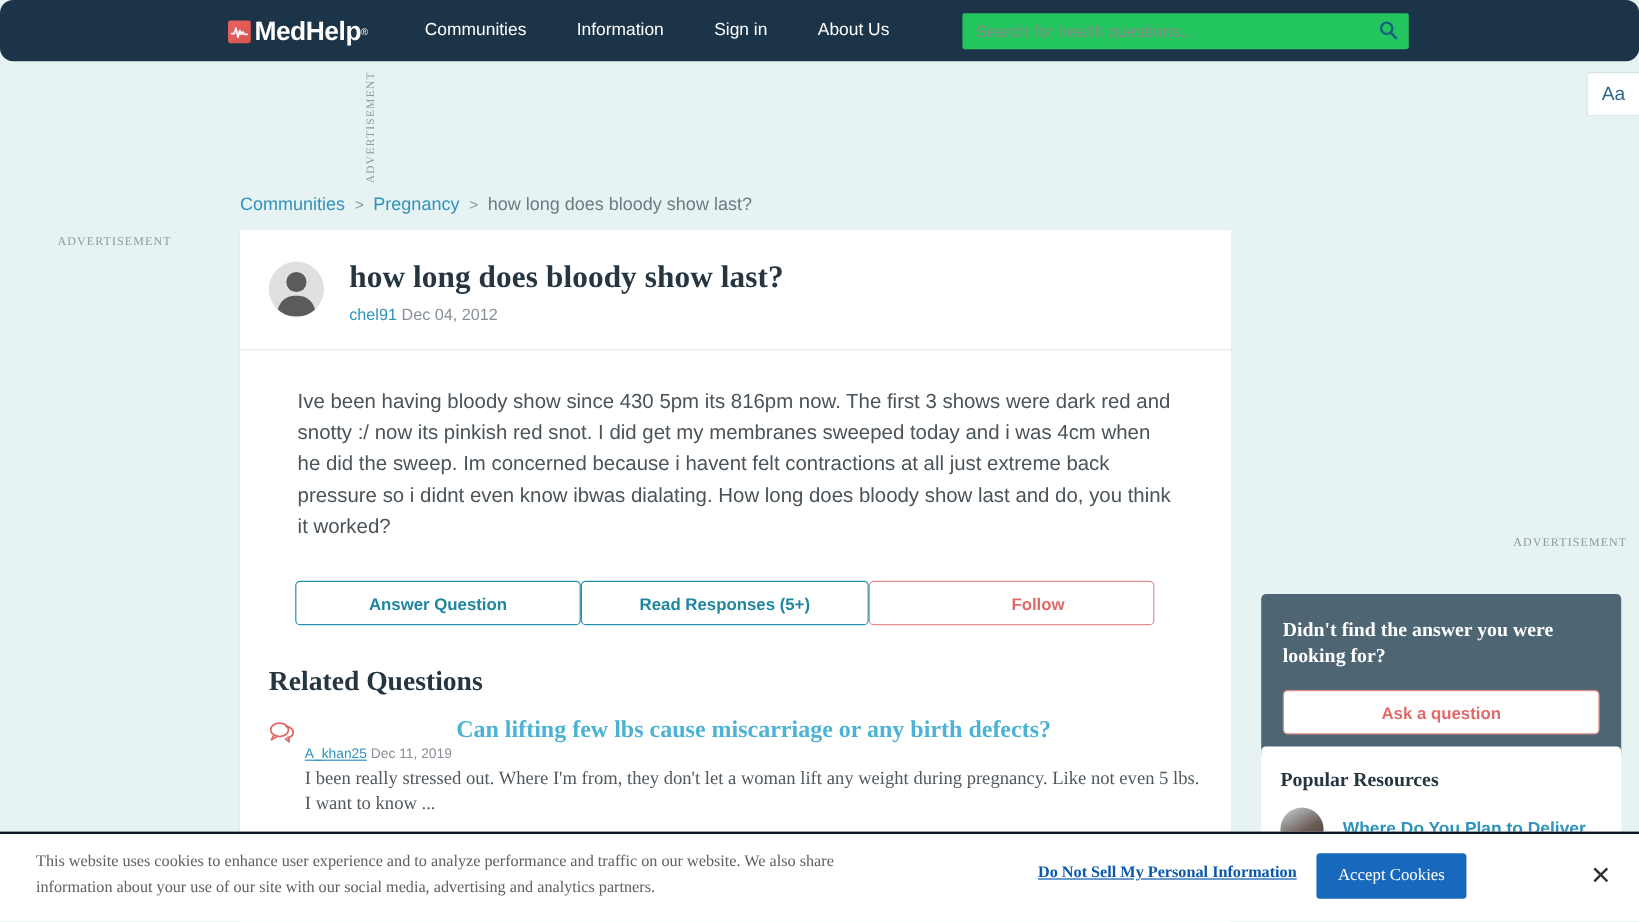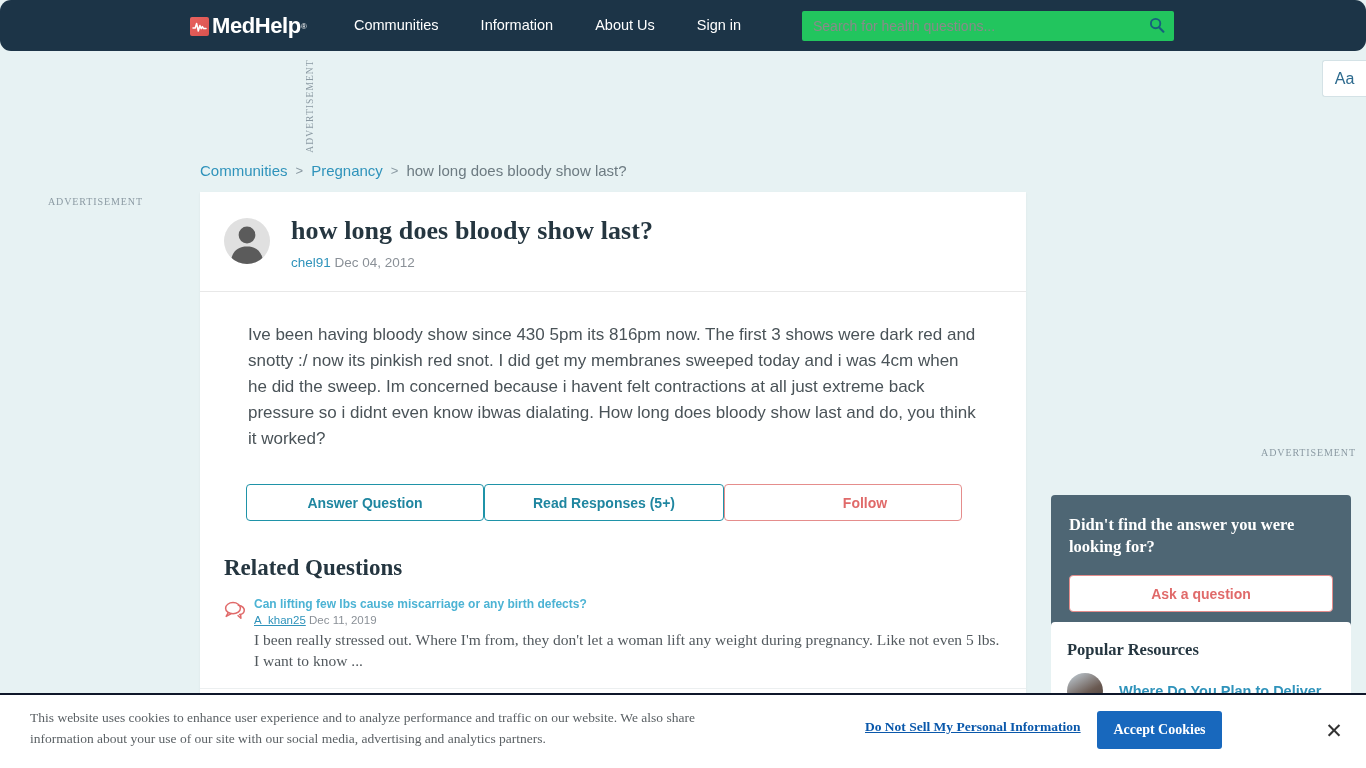--- a/index.html
+++ b/index.html
@@ -203,24 +203,25 @@
   }
   .rq {
     padding: 16px 24px 17px 24px;
     border-bottom: 1px solid #eceff0;
     display: flex;
   }
   .rq-icon { flex: 0 0 30px; padding-top: 4px; }
   .rq-icon svg { display: block; }
   .rq-main { flex: 1; }
   .rq-title {
-    font-size: 12px; font-weight: bold;
+    font-size: 20px; font-weight: bold;
     color: #4cb3d4; text-decoration: none; cursor: pointer;
     display: block; margin-bottom: 3px;
-    font-family: Liberation Sans, sans-serif;
+    font-family: Liberation Serif, serif;
+    text-align: center;
   }
   .rq-meta { font-size: 11.5px; color: #8a9097; margin-bottom: 4px; font-family: "Liberation Sans", sans-serif; }
   .rq-user { color: #2f93bb; text-decoration: underline; cursor: pointer; }
   .rq-snip {
     font-family: "Liberation Serif", serif;
     font-size: 15.5px; line-height: 20.5px; color: #52595e;
   }
 
   
   .ask-panel {
@@ -294,21 +295,21 @@
     font-size: 13.5px; font-weight: bold;
     color: #0a58ab; text-decoration: underline; cursor: pointer;
   }
   .cookie-accept {
     position: absolute; left: 1097px; top: 711px;
     width: 125px; height: 38px;
     background: #1868bd;
     border: none; border-radius: 3px;
     color: #ffffff;
     font-family: "Liberation Serif", serif;
-    font-size: 14px; font-weight: bold;
+    font-size: 14px; font-weight: normal;
     cursor: pointer;
   }
   .cookie-close {
     position: absolute; left: 1322px; top: 718px;
     width: 24px; height: 24px;
     background: transparent; border: none; cursor: pointer;
     color: #333; font-size: 21px; line-height: 21px;
     display: flex; align-items: center; justify-content: center;
   }
 </style>
@@ -324,22 +325,22 @@
           <polyline points="1,8 3.2,8 4.6,3.5 6.3,11 7.9,5.5 9.2,8.6 10.4,6.6 11.6,8.6 14,8.6" fill="none" stroke="#ffffff" stroke-width="1.5" stroke-linejoin="round" stroke-linecap="round"></polyline>
         </svg>
       </span>
       <span class="logo-text">MedHelp</span>
       <span class="logo-reg">®</span>
     </div>
 
     <div class="nav">
       <a class="nav-item" href="#">Communities</a>
       <a class="nav-item" href="#">Information</a>
+      <a class="nav-item" href="#">Sign in</a>
       <a class="nav-item" href="#">About Us</a>
-      <a class="nav-item" href="#">Sign in</a>
     </div>
 
     <div class="search-box">
       <input class="search-input" type="text" placeholder="Search for health questions..." style="">
       <button class="search-btn">
         <span>
           <svg width="16" height="16" viewBox="0 0 16 16">
             <circle cx="6.6" cy="6.6" r="4.7" fill="none" stroke="#17607d" stroke-width="1.9"></circle>
             <line x1="10.2" y1="10.4" x2="14.4" y2="14.7" stroke="#17607d" stroke-width="2.1" stroke-linecap="round"></line>
           </svg>

